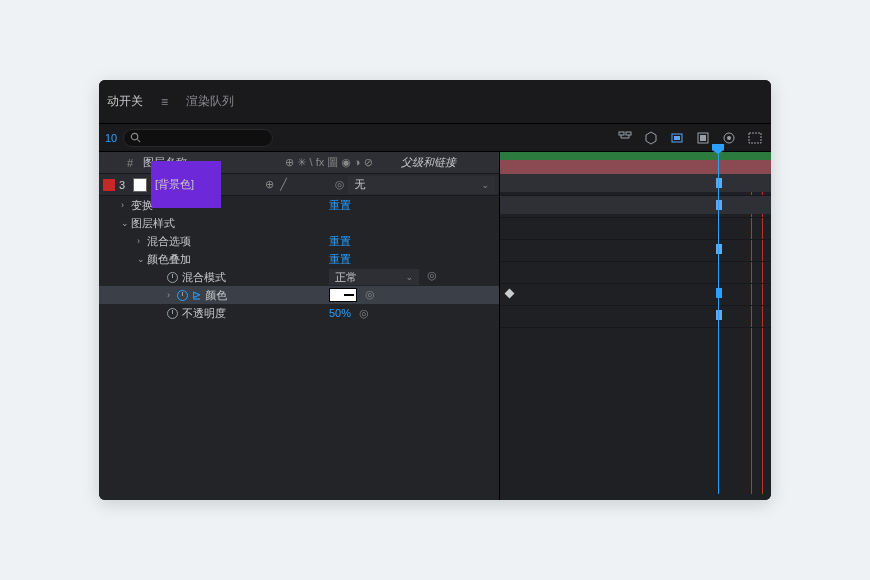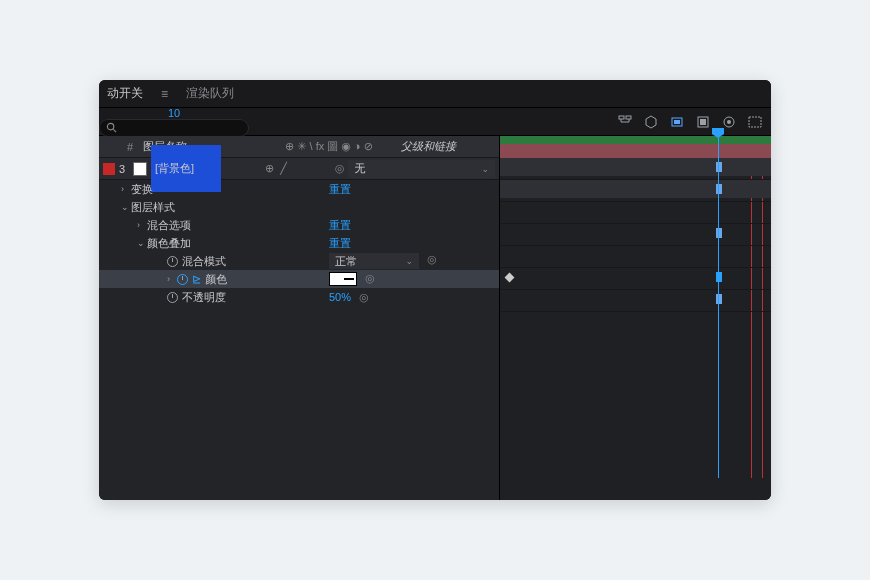--- a/index.html
+++ b/index.html
@@ -14,38 +14,38 @@
     width: 672px; height: 420px;
     background: #1a1a1c;
     border-radius: 6px;
     overflow: hidden;
     box-shadow: 0 4px 18px rgba(0,0,0,.15);
     position: relative;
     color: #c8c8cc;
   }
   
   .tabs {
-    height: 28px;
+    height: 44px;
     background: #1a1a1c;
     border-bottom: 1px solid #000;
     display: flex; align-items: center; gap: 16px;
     padding-left: 8px;
   }
   .tab-trunc { color: #c8c8cc; }
   .tab { color: #8a8a92; }
   .tab-eq { color:#8a8a92; padding: 0 2px; }
 
   
   .toolbar {
     height: 28px;
     background: #1a1a1c;
     border-bottom: 1px solid #000;
     display: flex; align-items: center;
   }
-  .tl-left { display:flex; align-items:center;flex-direction:column; }
+  .tl-left { display:flex; align-items:center; }
   .tl-num { color: #2aa0ff; padding: 0 6px; font-size: 11px; }
   .search {
     width: 150px; height: 18px;
     background: #0f0f10;
     border: 1px solid #2a2a2e;
     border-radius: 9px;
     display:flex; align-items:center; padding: 0 6px;
   }
   .search svg { flex:none; }
   .search input {
@@ -81,21 +81,21 @@
   
   .layer-row {
     height: 22px; background: #2a2b30;
     display:flex; align-items:center;
     border-bottom: 1px solid #17181b;
     font-size: 11px;
   }
   .swatch-red { width:12px; height:12px; background:#c62828; margin-left:4px; }
   .swatch-wh  { width:14px; height:14px; background:#fff; border:1px solid #666; margin: 0 4px; }
   .layer-name-box {
-    background:#1d4ed8; padding: 16px 4px;
+    background:#6d28d9; padding: 16px 4px;
     min-width: 70px;
   }
   .parent-dd {
     flex:1; height:18px; background:#2e2f34; margin:0 4px;
     display:flex; align-items:center; justify-content:space-between;
     padding:0 6px;
   }
 
   
   .prow {

